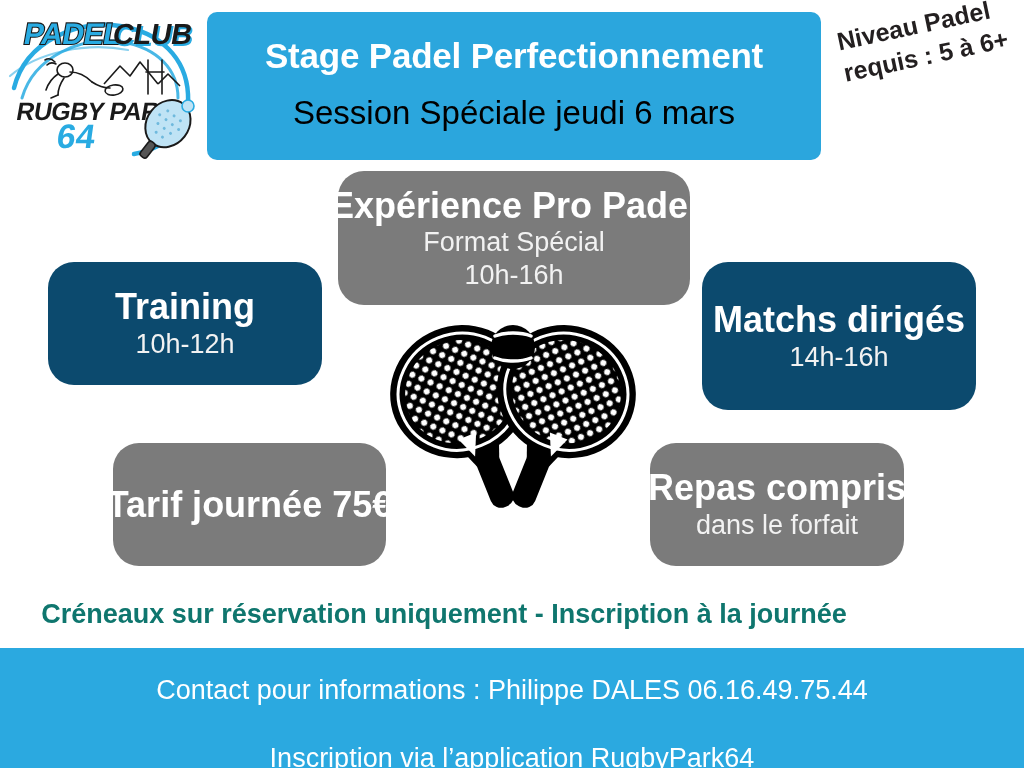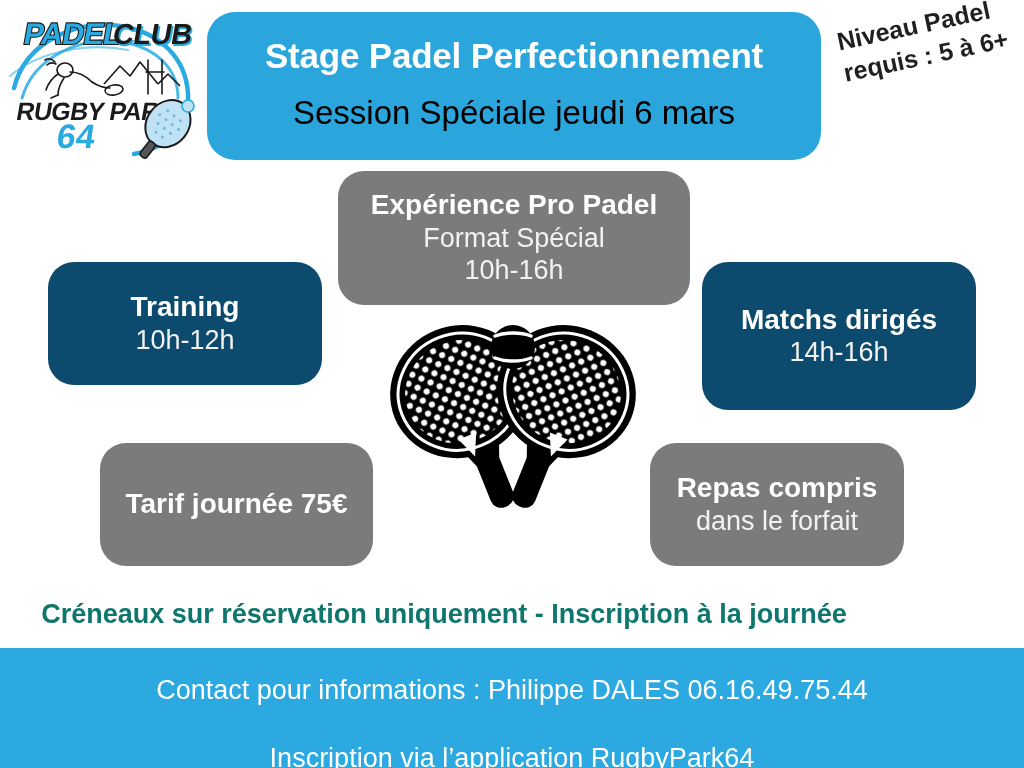--- a/index.html
+++ b/index.html
@@ -30,21 +30,21 @@
   .logo svg { display: block; width: 100%; height: 100%; }
 
   
   .title-banner {
     position: absolute;
     left: 207px;
     top: 12px;
     width: 614px;
     height: 148px;
     background: #2ba6dd;
-    border-radius: 28px;
+    border-radius: 10px;
     display: flex;
     flex-direction: column;
     align-items: center;
     justify-content: center;
     box-sizing: border-box;
     padding: 6px 18px 10px 18px;
   }
   .title-main {
     color: #ffffff;
     font-weight: bold;
@@ -87,38 +87,38 @@
     flex-direction: column;
     align-items: center;
     justify-content: center;
     box-sizing: border-box;
     padding: 6px 14px;
     text-align: center;
   }
   .box .b-title {
     color: #ffffff;
     font-weight: bold;
-    font-size: 28px;
+    font-size: 36px;
     line-height: 1.16;
     white-space: nowrap;
   }
   .box .b-line {
     color: #f2f2f2;
     font-weight: normal;
     font-size: 27px;
     line-height: 1.2;
     white-space: nowrap;
   }
   .box.gray  { background: #7b7b7b; }
   .box.blue  { background: #0c4a6e; }
 
   #box-experience { left: 338px; top: 171px; width: 352px; height: 134px; }
   #box-training   { left: 48px;  top: 262px; width: 274px; height: 123px; }
   #box-matchs     { left: 702px; top: 262px; width: 274px; height: 148px; }
-  #box-tarif      { left: 100px; top: 443px; width: 273px; height: 123px; }
+  #box-tarif      { left: 113px; top: 443px; width: 273px; height: 123px; }
   #box-repas      { left: 650px; top: 443px; width: 254px; height: 123px; }
 
   
   .rackets {
     position: absolute;
     left: 345px;
     top: 305px;
     width: 336px;
     height: 215px;
   }

